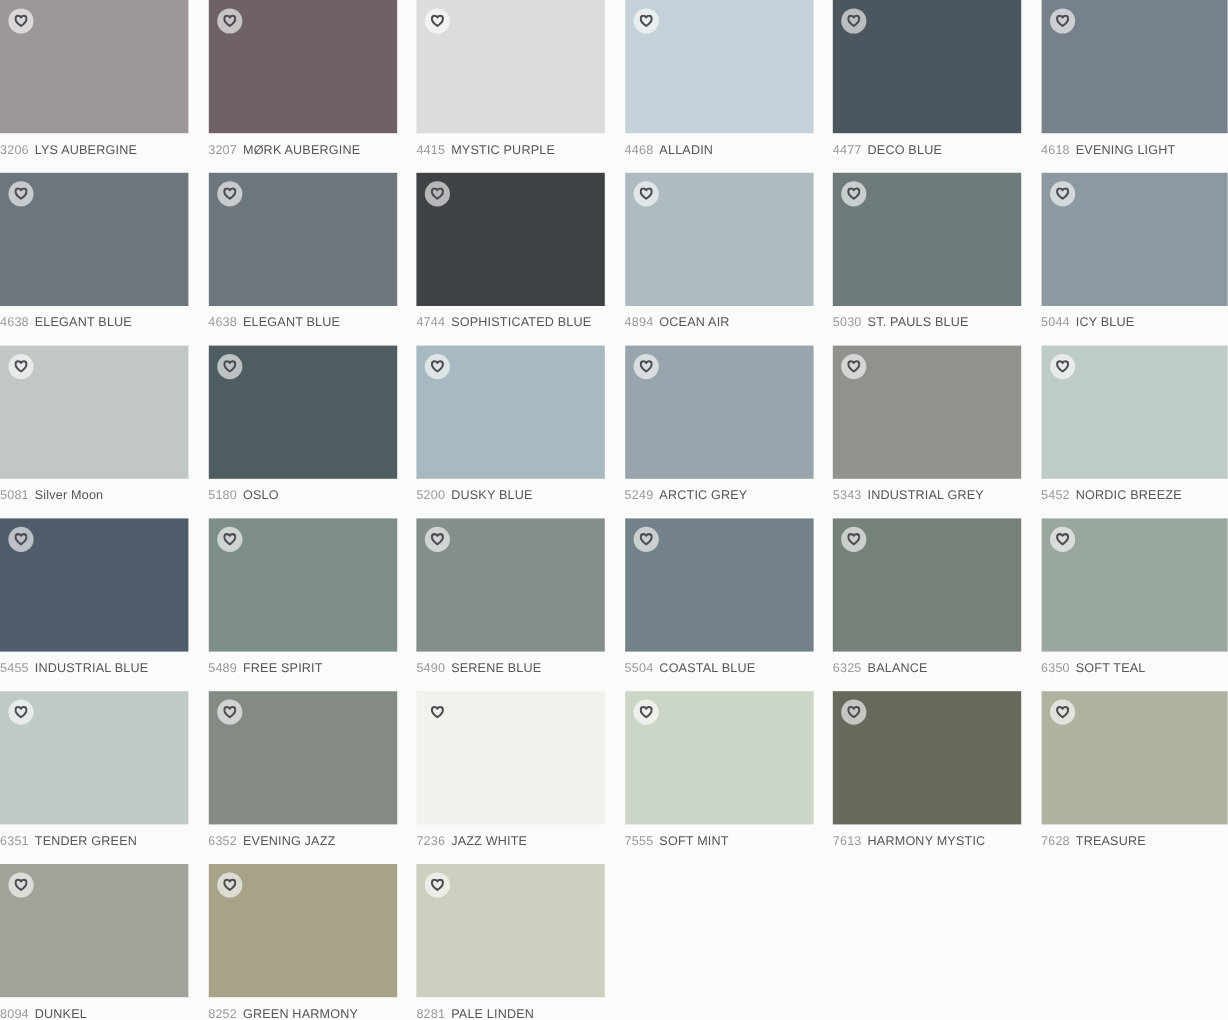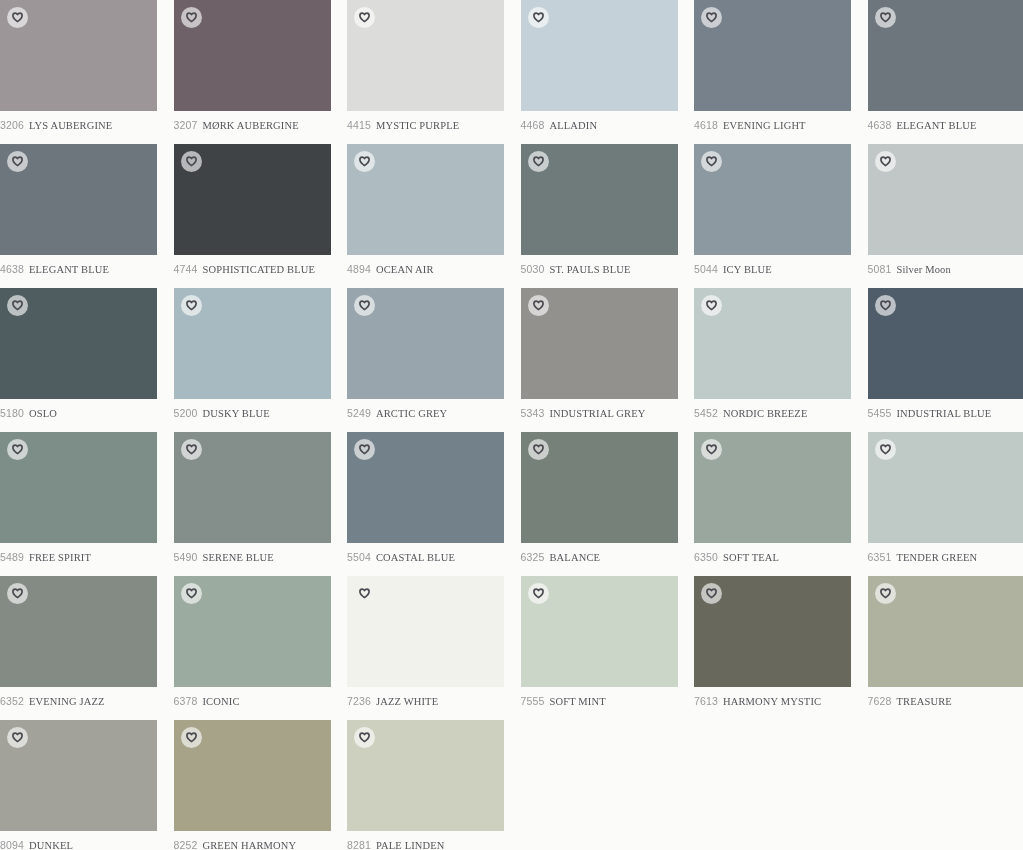--- a/index.html
+++ b/index.html
@@ -77,21 +77,20 @@
   }
 
   .swatch-code {
     color: #9a9a9c;
     margin-right: 5px;
     margin-top: 40px;
   }
 
   .swatch-name {
     color: #55555b;
-    font-family: Liberation Serif, serif;
   }
 </style>
 </head>
 <body style="background: rgb(251, 251, 250);">
 
 <main id="swatch-grid">
     <div class="swatch-card">
       <div class="swatch-chip" style="background: rgb(156, 150, 153);">
         <button class="fav-button">
           <svg viewBox="0 0 11 11">
@@ -125,20 +124,30 @@
       <div class="swatch-chip" style="background: rgb(197, 209, 216);">
         <button class="fav-button">
           <svg viewBox="0 0 11 11">
             <path d="M5.5 9.6 C5.5 9.6 0.9 6.6 0.9 3.6 C0.9 2.1 2.0 1.1 3.2 1.1 C4.2 1.1 5.0 1.7 5.5 2.5 C6.0 1.7 6.8 1.1 7.8 1.1 C9.0 1.1 10.1 2.1 10.1 3.6 C10.1 6.6 5.5 9.6 5.5 9.6 Z"></path>
           </svg>
         </button>
       </div>
       <div class="swatch-label"><span class="swatch-code">4468</span><span class="swatch-name">ALLADIN</span></div>
     </div>
     <div class="swatch-card">
+      <div class="swatch-chip" style="background: rgb(76, 86, 94);">
+        <button class="fav-button">
+          <svg viewBox="0 0 11 11">
+            <path d="M5.5 9.6 C5.5 9.6 0.9 6.6 0.9 3.6 C0.9 2.1 2.0 1.1 3.2 1.1 C4.2 1.1 5.0 1.7 5.5 2.5 C6.0 1.7 6.8 1.1 7.8 1.1 C9.0 1.1 10.1 2.1 10.1 3.6 C10.1 6.6 5.5 9.6 5.5 9.6 Z"></path>
+          </svg>
+        </button>
+      </div>
+      <div class="swatch-label"><span class="swatch-code">4477</span><span class="swatch-name">DECO BLUE</span></div>
+    </div>
+    <div class="swatch-card">
       <div class="swatch-chip" style="background: rgb(118, 129, 139);">
         <button class="fav-button">
           <svg viewBox="0 0 11 11">
             <path d="M5.5 9.6 C5.5 9.6 0.9 6.6 0.9 3.6 C0.9 2.1 2.0 1.1 3.2 1.1 C4.2 1.1 5.0 1.7 5.5 2.5 C6.0 1.7 6.8 1.1 7.8 1.1 C9.0 1.1 10.1 2.1 10.1 3.6 C10.1 6.6 5.5 9.6 5.5 9.6 Z"></path>
           </svg>
         </button>
       </div>
       <div class="swatch-label"><span class="swatch-code">4618</span><span class="swatch-name">EVENING LIGHT</span></div>
     </div>
     <div class="swatch-card">
@@ -333,30 +342,20 @@
     </div>
     <div class="swatch-card">
       <div class="swatch-chip" style="background: rgb(132, 139, 133);">
         <button class="fav-button">
           <svg viewBox="0 0 11 11">
             <path d="M5.5 9.6 C5.5 9.6 0.9 6.6 0.9 3.6 C0.9 2.1 2.0 1.1 3.2 1.1 C4.2 1.1 5.0 1.7 5.5 2.5 C6.0 1.7 6.8 1.1 7.8 1.1 C9.0 1.1 10.1 2.1 10.1 3.6 C10.1 6.6 5.5 9.6 5.5 9.6 Z"></path>
           </svg>
         </button>
       </div>
       <div class="swatch-label"><span class="swatch-code">6352</span><span class="swatch-name">EVENING JAZZ</span></div>
-    </div>
-    <div class="swatch-card">
-      <div class="swatch-chip" style="background: rgb(155, 171, 159);">
-        <button class="fav-button">
-          <svg viewBox="0 0 11 11">
-            <path d="M5.5 9.6 C5.5 9.6 0.9 6.6 0.9 3.6 C0.9 2.1 2.0 1.1 3.2 1.1 C4.2 1.1 5.0 1.7 5.5 2.5 C6.0 1.7 6.8 1.1 7.8 1.1 C9.0 1.1 10.1 2.1 10.1 3.6 C10.1 6.6 5.5 9.6 5.5 9.6 Z"></path>
-          </svg>
-        </button>
-      </div>
-      <div class="swatch-label"><span class="swatch-code">6378</span><span class="swatch-name">ICONIC</span></div>
     </div>
     <div class="swatch-card">
       <div class="swatch-chip" style="background: rgb(241, 242, 236);">
         <button class="fav-button no-disc">
           <svg viewBox="0 0 11 11">
             <path d="M5.5 9.6 C5.5 9.6 0.9 6.6 0.9 3.6 C0.9 2.1 2.0 1.1 3.2 1.1 C4.2 1.1 5.0 1.7 5.5 2.5 C6.0 1.7 6.8 1.1 7.8 1.1 C9.0 1.1 10.1 2.1 10.1 3.6 C10.1 6.6 5.5 9.6 5.5 9.6 Z"></path>
           </svg>
         </button>
       </div>
       <div class="swatch-label"><span class="swatch-code">7236</span><span class="swatch-name">JAZZ WHITE</span></div>

